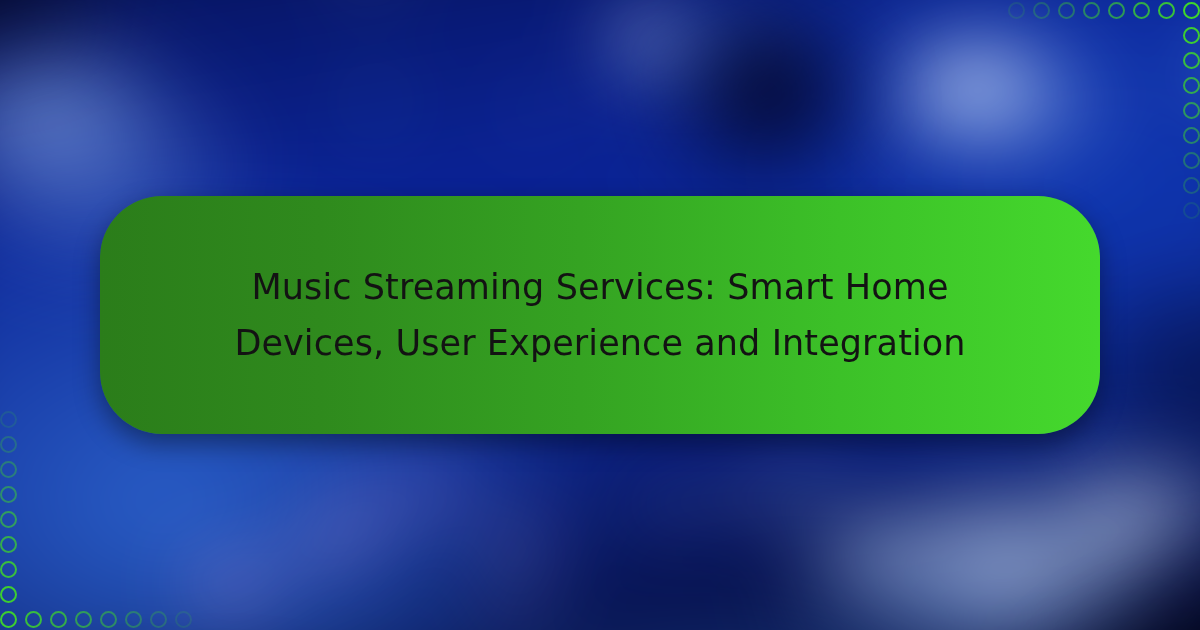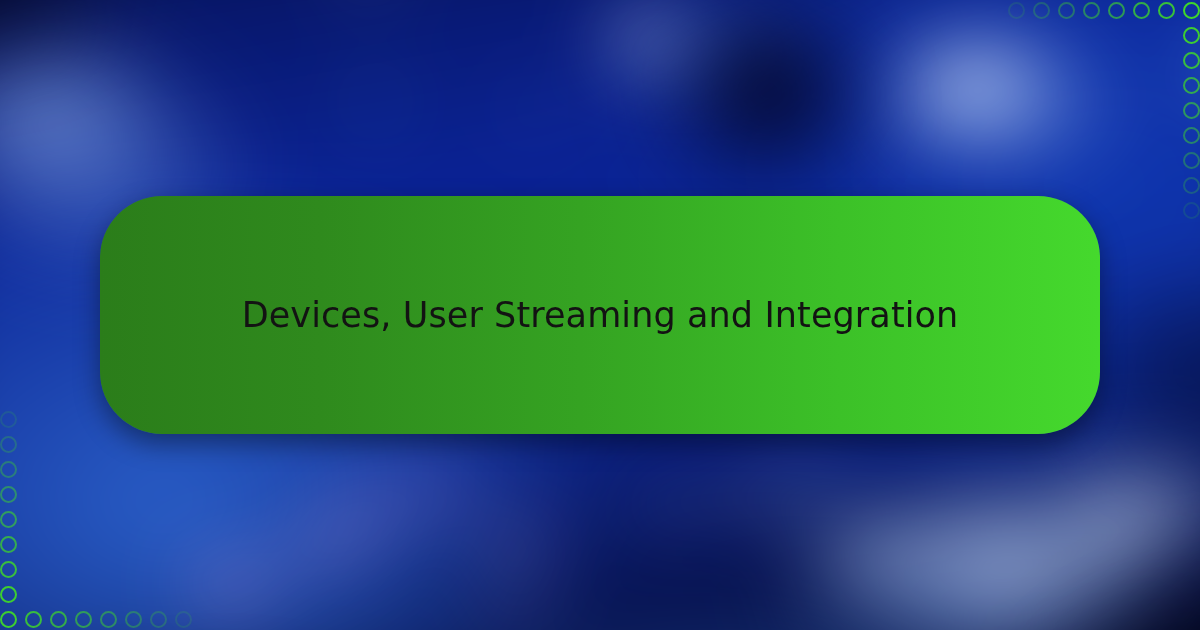--- a/index.html
+++ b/index.html
@@ -174,17 +174,18 @@
       <div class="dot" style="border-color: rgb(63, 214, 42); opacity: 0.721; left: 0px; bottom: 75px;"></div>
       <div class="dot" style="border-color: rgb(63, 214, 42); opacity: 0.607; left: 0px; bottom: 100px;"></div>
       <div class="dot" style="border-color: rgb(63, 214, 42); opacity: 0.493; left: 0px; bottom: 125px;"></div>
       <div class="dot" style="border-color: rgb(63, 214, 42); opacity: 0.379; left: 0px; bottom: 150px;"></div>
       <div class="dot" style="border-color: rgb(63, 214, 42); opacity: 0.264; left: 0px; bottom: 175px;"></div>
       <div class="dot" style="border-color: rgb(63, 214, 42); opacity: 0.15; left: 0px; bottom: 200px;"></div>
     </div>
 
   <div id="title-card">
     <div id="title-text">
-      <span class="title-line">Devices, User Streaming and Integration</span>
+      <span class="title-line">Music Streaming Services: Smart Home</span>
+      <span class="title-line">Devices, User Experience and Integration</span>
     </div>
   </div>
 
 </div>
 
 </body></html>

